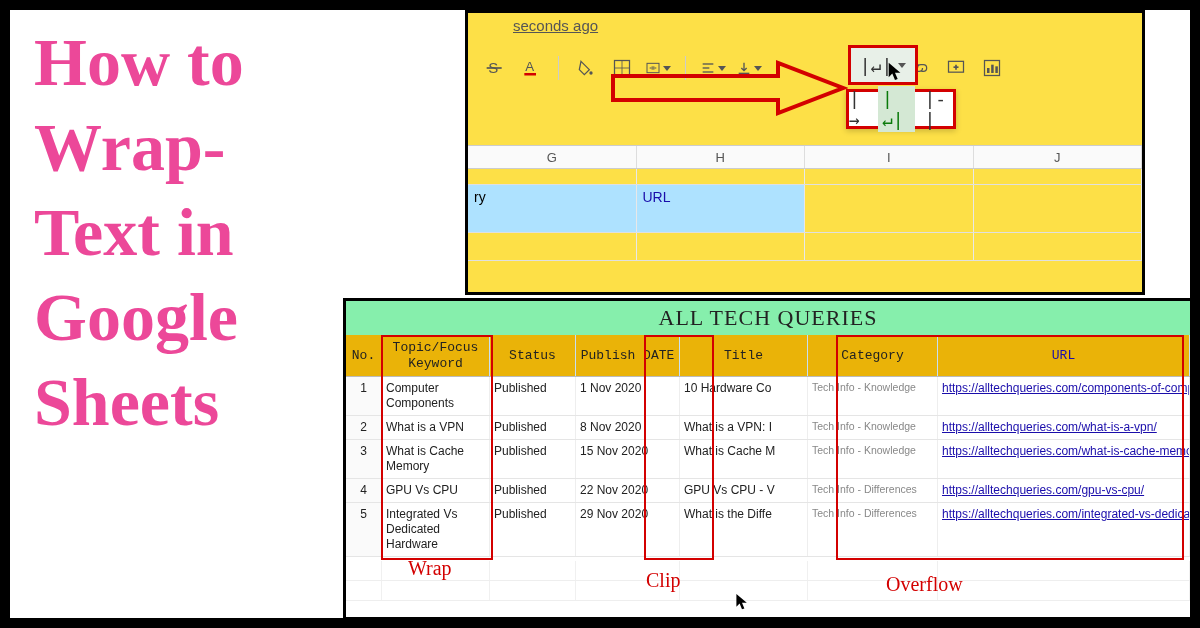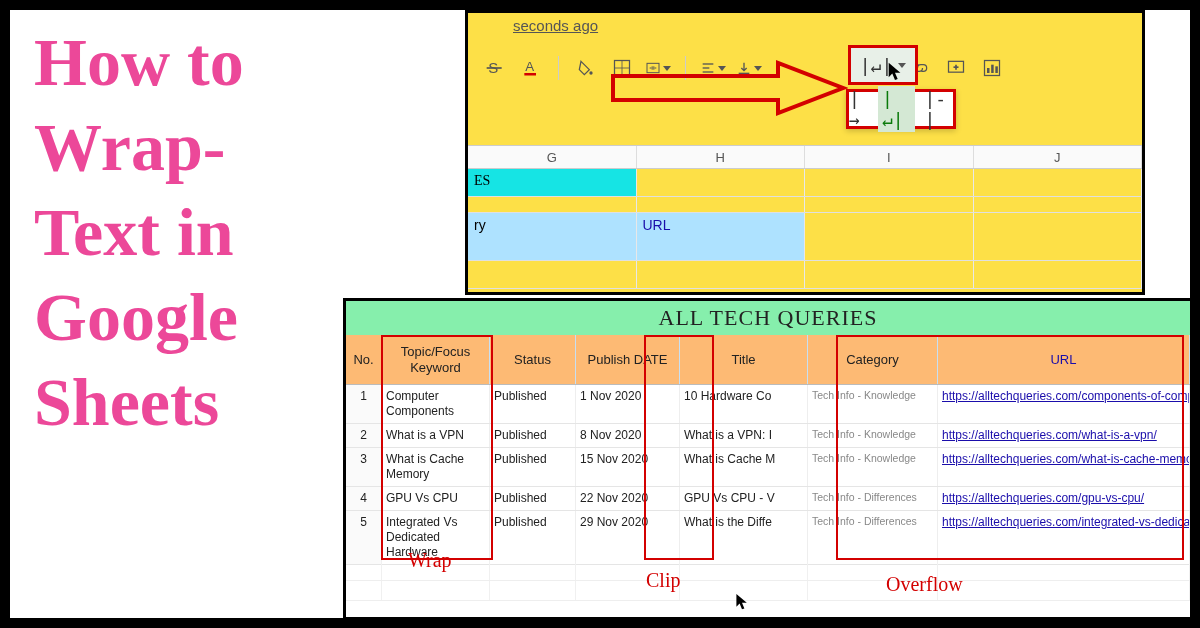--- a/index.html
+++ b/index.html
@@ -86,38 +86,38 @@
   .sheet-panel {
     position:absolute; left:333px; top:288px; width:850px; height:322px;
     border:3px solid #000; background:#fff;
     font-size:13px; color:#222;
   }
   .sheet-title {
     height:34px; background:#86efac; text-align:center;
     font-family:Liberation Serif, serif; font-size:22px; letter-spacing:1px; line-height:34px;
   }
   .sheet-hdr {
-    height:50px; background:#fdba74; display:flex; border-bottom:1px solid #bbb;
+    height:42px; background:#eab308; display:flex; border-bottom:1px solid #bbb;font-family:Liberation Mono, monospace;
   }
   .sheet-hdr > div { text-align:center; font-size:13px; padding:4px 2px; border-right:1px solid #c7dff2; display:flex; align-items:center; justify-content:center; line-height:1.2;}
   .c-no{width:36px} .c-kw{width:108px} .c-st{width:86px} .c-dt{width:104px}
   .c-ti{width:128px} .c-cat{width:130px} .c-url{flex:1; color:#1a0dab;}
   .sheet-body { }
   .srow { display:flex; border-bottom:1px solid #e5e5e5;}
   .srow > div { border-right:1px solid #eee; padding:4px 4px; font-size:12px; overflow:hidden; white-space:nowrap;}
   .srow .c-no{ text-align:center; background:#fafafa;}
   .srow .c-kw{ white-space:normal; line-height:1.25;}
   .srow .c-url{ color:#1a0dab; text-decoration:underline;}
   .srow .c-cat{ color:#888; font-size:10.5px;}
   .highlight-box { position:absolute; border:2.5px solid #d30000; pointer-events:none;}
   .hb-wrap { left:35px; top:34px; width:112px; height:225px;}
   .hb-clip { left:298px; top:34px; width:70px; height:225px;}
   .hb-over { left:490px; top:34px; width:348px; height:225px;}
   .lbl { position:absolute; color:#d30000; font-family:Georgia,serif; font-size:20px;}
-  .lbl-wrap{ left:62px; top:248px;}
+  .lbl-wrap{ left:62px; top:256px;}
   .lbl-clip{ left:300px; top:268px;}
   .lbl-over{ left:540px; top:272px;}
   .empty-row{height:20px;border-bottom:1px solid #eee;display:flex}
   .empty-row>div{border-right:1px solid #f0f0f0}
   .cursor2{position:absolute;left:388px;bottom:2px;}
 </style>
 </head>
 <body>
 
 <div class="title-block">How to Wrap-Text in Google Sheets</div>
@@ -228,26 +228,20 @@
       </svg>
   </div>
 
   <div class="col-hdr-row">
     <div>G</div>
     <div>H</div>
     <div>I</div>
     <div>J</div>
   </div>
   <div class="mini-grid">
-    <div class="mg-row">
-        <div class="mg-es">ES</div>
-        <div></div>
-        <div></div>
-        <div></div>
-      </div>
     <div class="mg-row" style="height:16px">
         <div></div>
         <div></div>
         <div></div>
         <div></div>
       </div>
     <div class="mg-row" style="height:48px">
         <div class="mg-ry">ry</div>
         <div class="mg-url">URL</div>
         <div></div>

